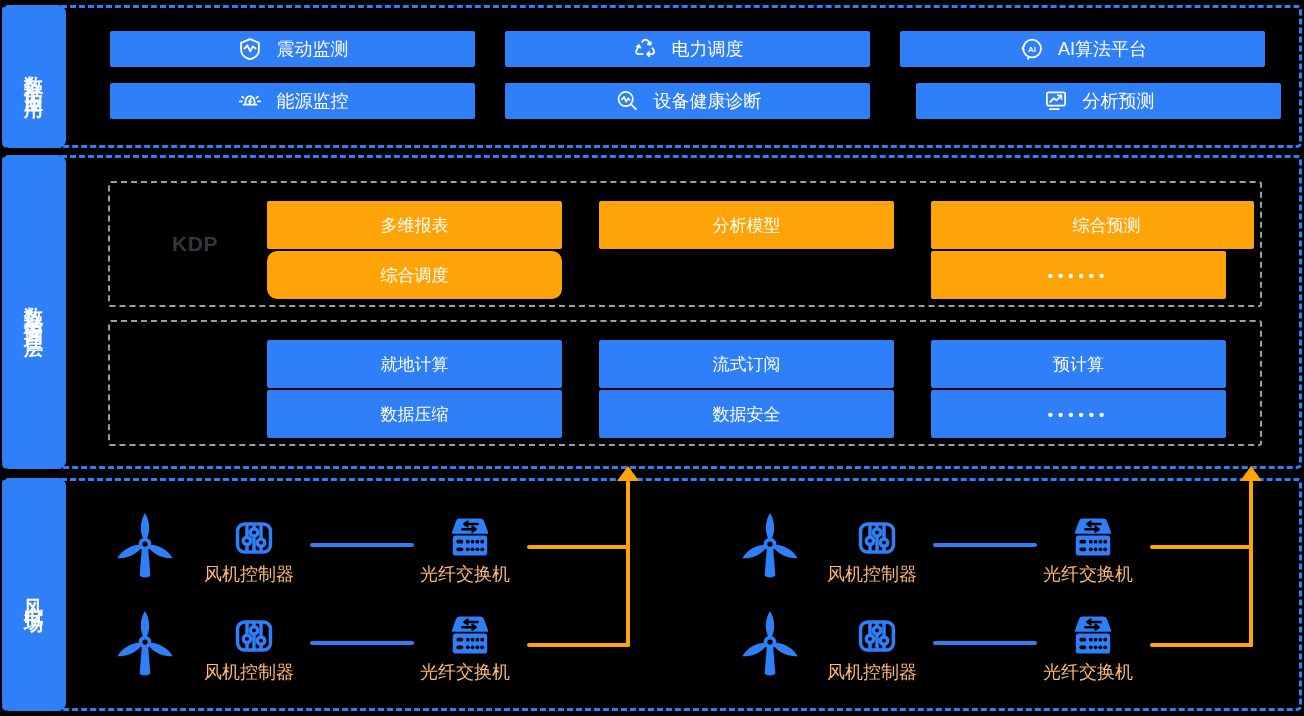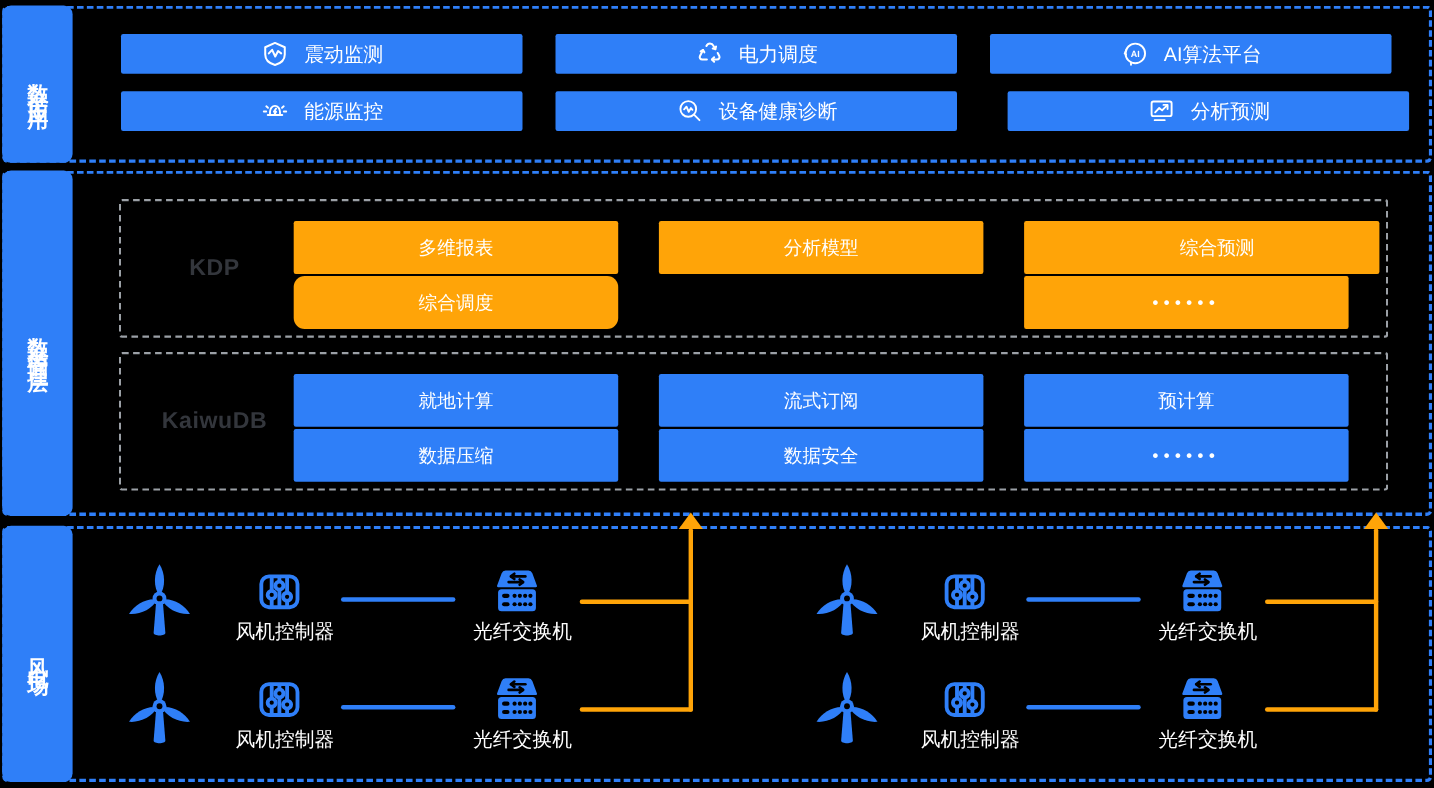--- a/index.html
+++ b/index.html
@@ -48,22 +48,22 @@
     position:absolute;width:295px;height:48px;border-radius:2px;
     display:flex;align-items:center;justify-content:center;
     color:#fff;font-size:17px;
   }
   .chip.orange{background:#FFA408;}
   .chip.blue{background:#2F7FF8;}
   .chip.dots{font-size:15px;font-weight:bold;letter-spacing:5px;}
   
   .dev-icon{position:absolute;}
   .dev-label{
-    position:absolute;width:100px;text-align:right;
-    color:#ffffff;font-size:18px;font-weight:500;white-space:nowrap;
+    position:absolute;width:100px;text-align:left;
+    color:#fdba74;font-size:18px;font-weight:500;white-space:nowrap;
   }
   .h-line{position:absolute;height:4px;border-radius:2px;}
   .h-line.blue{background:#2F7FF8;}
   .h-line.orange{background:#FFA408;}
   .v-line{position:absolute;width:4px;background:#FFA408;border-radius:2px;z-index:4;}
   .arrow-head{
     position:absolute;width:0;height:0;z-index:4;
     border-left:11px solid transparent;border-right:11px solid transparent;
     border-bottom:15px solid #FFA408;
   }
@@ -171,21 +171,20 @@
         </div>
       <div class="chip orange" style="left:157px;top:68px;border-radius:10px;">
           <span>综合调度</span>
         </div>
       <div class="chip orange dots" style="left:821px;top:68px;">
           <span>••••••</span>
         </div>
     </div>
 
     <div class="inner-box" id="kaiwu-box">
-      <div class="inner-title">KaiwuDB</div>
       <div class="chip blue" style="left:157px;top:18px;font-family:Liberation Serif, serif;">
           <span>就地计算</span>
         </div>
       <div class="chip blue" style="left:489px;top:18px;">
           <span>流式订阅</span>
         </div>
       <div class="chip blue" style="left:821px;top:18px;">
           <span>预计算</span>
         </div>
       <div class="chip blue" style="left:157px;top:68px;">

